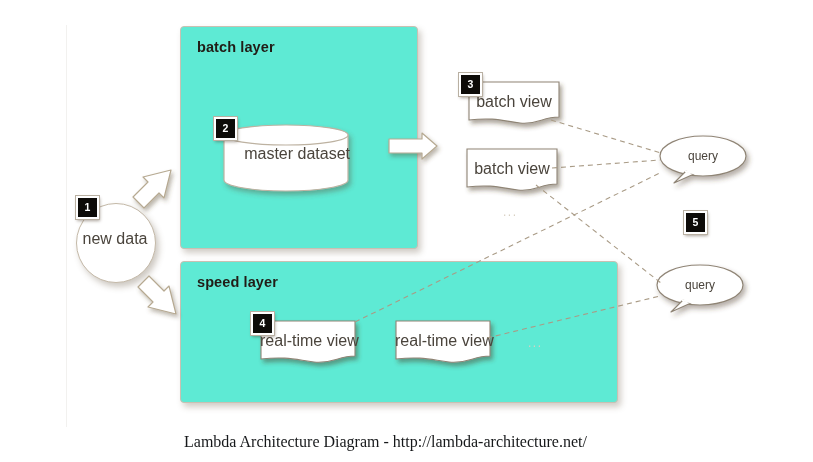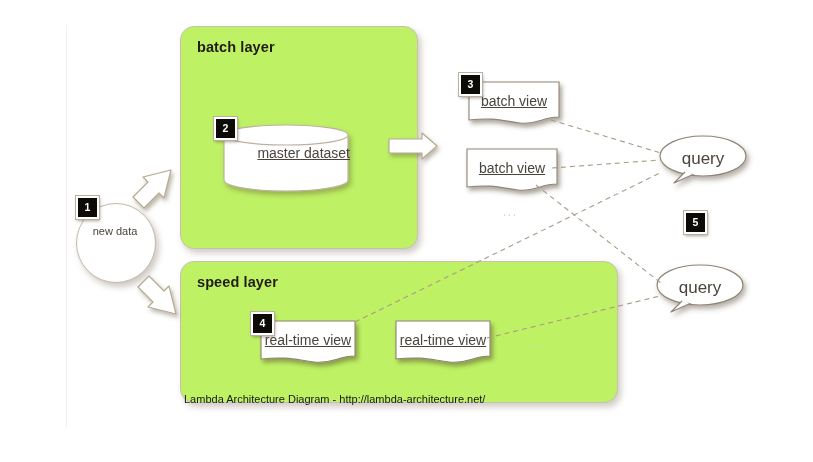--- a/index.html
+++ b/index.html
@@ -25,23 +25,23 @@
     left: 66px;
     top: 25px;
     width: 1px;
     height: 402px;
     background: #f2f1ef;
   }
 
   
   .layer-box {
     position: absolute;
-    background: #bef264;
+    background: #5eead4;
     border: 1.4px solid #c9c0b2;
-    border-radius: 14px;
+    border-radius: 4px;
     box-shadow: 3px 4px 6px rgba(90,72,50,0.28);
   }
   .layer-title {
     position: absolute;
     left: 16px;
     top: 12px;
     font-size: 14.5px;
     font-weight: bold;
     color: #211c16;
     letter-spacing: 0.1px;
@@ -53,25 +53,24 @@
   #speed-layer   { left: 180px; top: 261px; width: 436px; height: 140px; }
 
   
   .view-doc {
     position: absolute;
     width: 0; height: 0;
   }
   .view-doc svg { display: block; overflow: visible; }
   .view-label {
     position: absolute;
-    font-size: 14px;
+    font-size: 16px;
     color: #4a443c;
     white-space: nowrap;
     pointer-events: none;
-    text-decoration: underline;
   }
 
   
   .badge {
     position: absolute;
     width: 19px;
     height: 19px;
     background: #0d0b08;
     border: 2px solid #ffffff;
     outline: 1px solid #b9b0a2;
@@ -92,36 +91,36 @@
     width: 78px;
     height: 78px;
     border: 1.3px solid #c4b9a8;
     border-radius: 50%;
     background: #ffffff;
     box-shadow: 3px 4px 6px rgba(90,72,50,0.3);
   }
   #new-data-label {
     position: absolute;
     left: 76px;
-    top: 192px;
+    top: 200px;
     width: 78px;
     height: 78px;
     display: flex;
     align-items: center;
     justify-content: center;
-    font-size: 11px;
+    font-size: 16px;
     color: #4a443c;
   }
 
   
   .query-bubble { position: absolute; }
   .query-bubble svg { display: block; overflow: visible; }
   .query-label {
     position: absolute;
-    font-size: 17px;
+    font-size: 12px;
     color: #4a443c;
     white-space: nowrap;
   }
 
   
   .ellipsis {
     position: absolute;
     font-size: 12px;
     color: #d8d0c2;
     letter-spacing: 1.5px;
@@ -135,23 +134,23 @@
     height: 462px;
     pointer-events: none;
   }
   #dashes { z-index: 5; }
   #arrows { z-index: 20; }
 
   
   #caption {
     position: absolute;
     left: 184px;
-    top: 393px;
-    font-family: Liberation Sans, sans-serif;
-    font-size: 11px;
+    top: 433px;
+    font-family: Liberation Serif, serif;
+    font-size: 16px;
     color: #16181a;
     white-space: nowrap;
   }
 </style>
 </head>
 <body>
 
 <div id="canvas">
 
   <div class="guide-line"></div>

